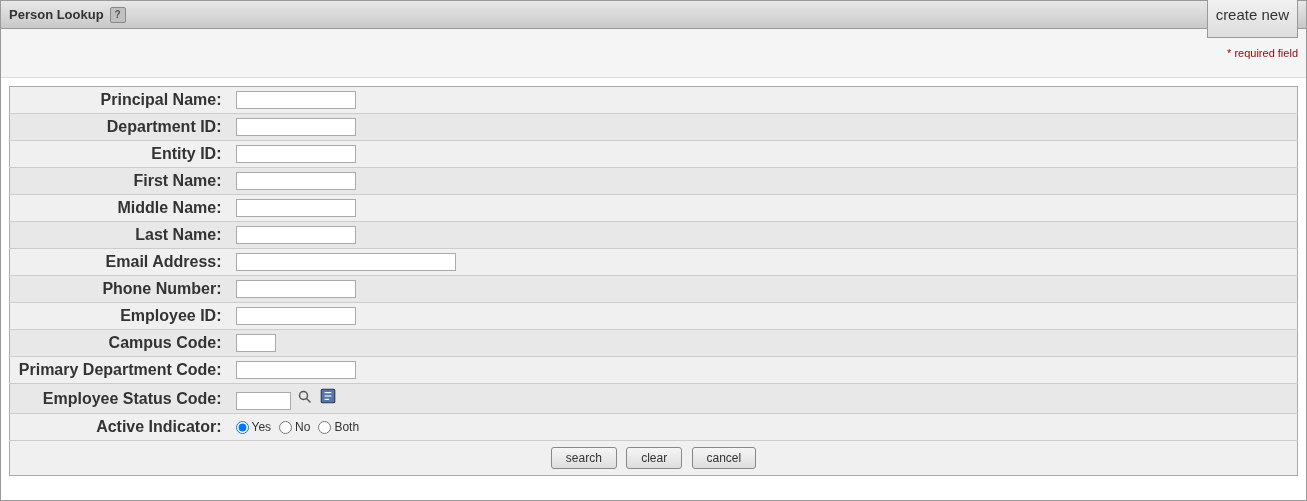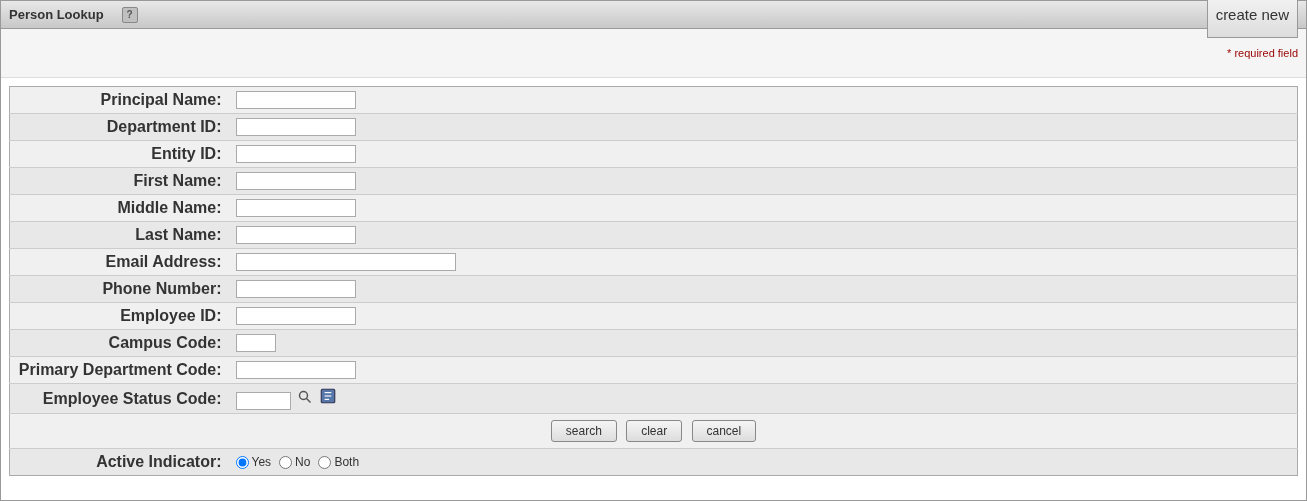--- a/index.html
+++ b/index.html
@@ -20,21 +20,21 @@
       border-bottom: 1px solid #999;
       padding: 4px 8px;
       display: flex;
       align-items: center;
       justify-content: space-between;
       height: 28px;
     }
     .title-left {
       display: flex;
       align-items: center;
-      gap: 18px;
+      gap: 6px;
     }
     .title-text {
       font-weight: bold;
       font-size: 13px;
       color: #333;
     }
     .help-icon {
       display: inline-flex;
       align-items: center;
       justify-content: center;
@@ -273,42 +273,42 @@
                 <line x1="5" y1="5" x2="11" y2="5" stroke="white" stroke-width="1"></line>
                 <line x1="5" y1="8" x2="11" y2="8" stroke="white" stroke-width="1"></line>
                 <line x1="5" y1="11" x2="9" y2="11" stroke="white" stroke-width="1"></line>
               </svg>
             </span>
           </td>
         </tr>
 
 
         <tr>
-          <td colspan="2" class="buttons-row">
-            <button class="action-btn">search</button>
-            <button class="action-btn">clear</button>
-            <button class="action-btn">cancel</button>
-          </td>
-        </tr>
-
-        <tr>
           <td class="label-cell">Active Indicator:</td>
           <td class="input-cell">
             <div class="radio-group">
               <label class="radio-label">
                 <input type="radio" name="active_indicator" value="Yes" checked="" style="">
                 <span>Yes</span>
               </label>
               <label class="radio-label">
                 <input type="radio" name="active_indicator" value="No" style="">
                 <span>No</span>
               </label>
               <label class="radio-label">
                 <input type="radio" name="active_indicator" value="Both" style="">
                 <span>Both</span>
               </label>
             </div>
           </td>
         </tr>
+
+        <tr>
+          <td colspan="2" class="buttons-row">
+            <button class="action-btn">search</button>
+            <button class="action-btn">clear</button>
+            <button class="action-btn">cancel</button>
+          </td>
+        </tr>
       </tbody>
     </table>
   </div>
 </div>
 
 </body></html>

